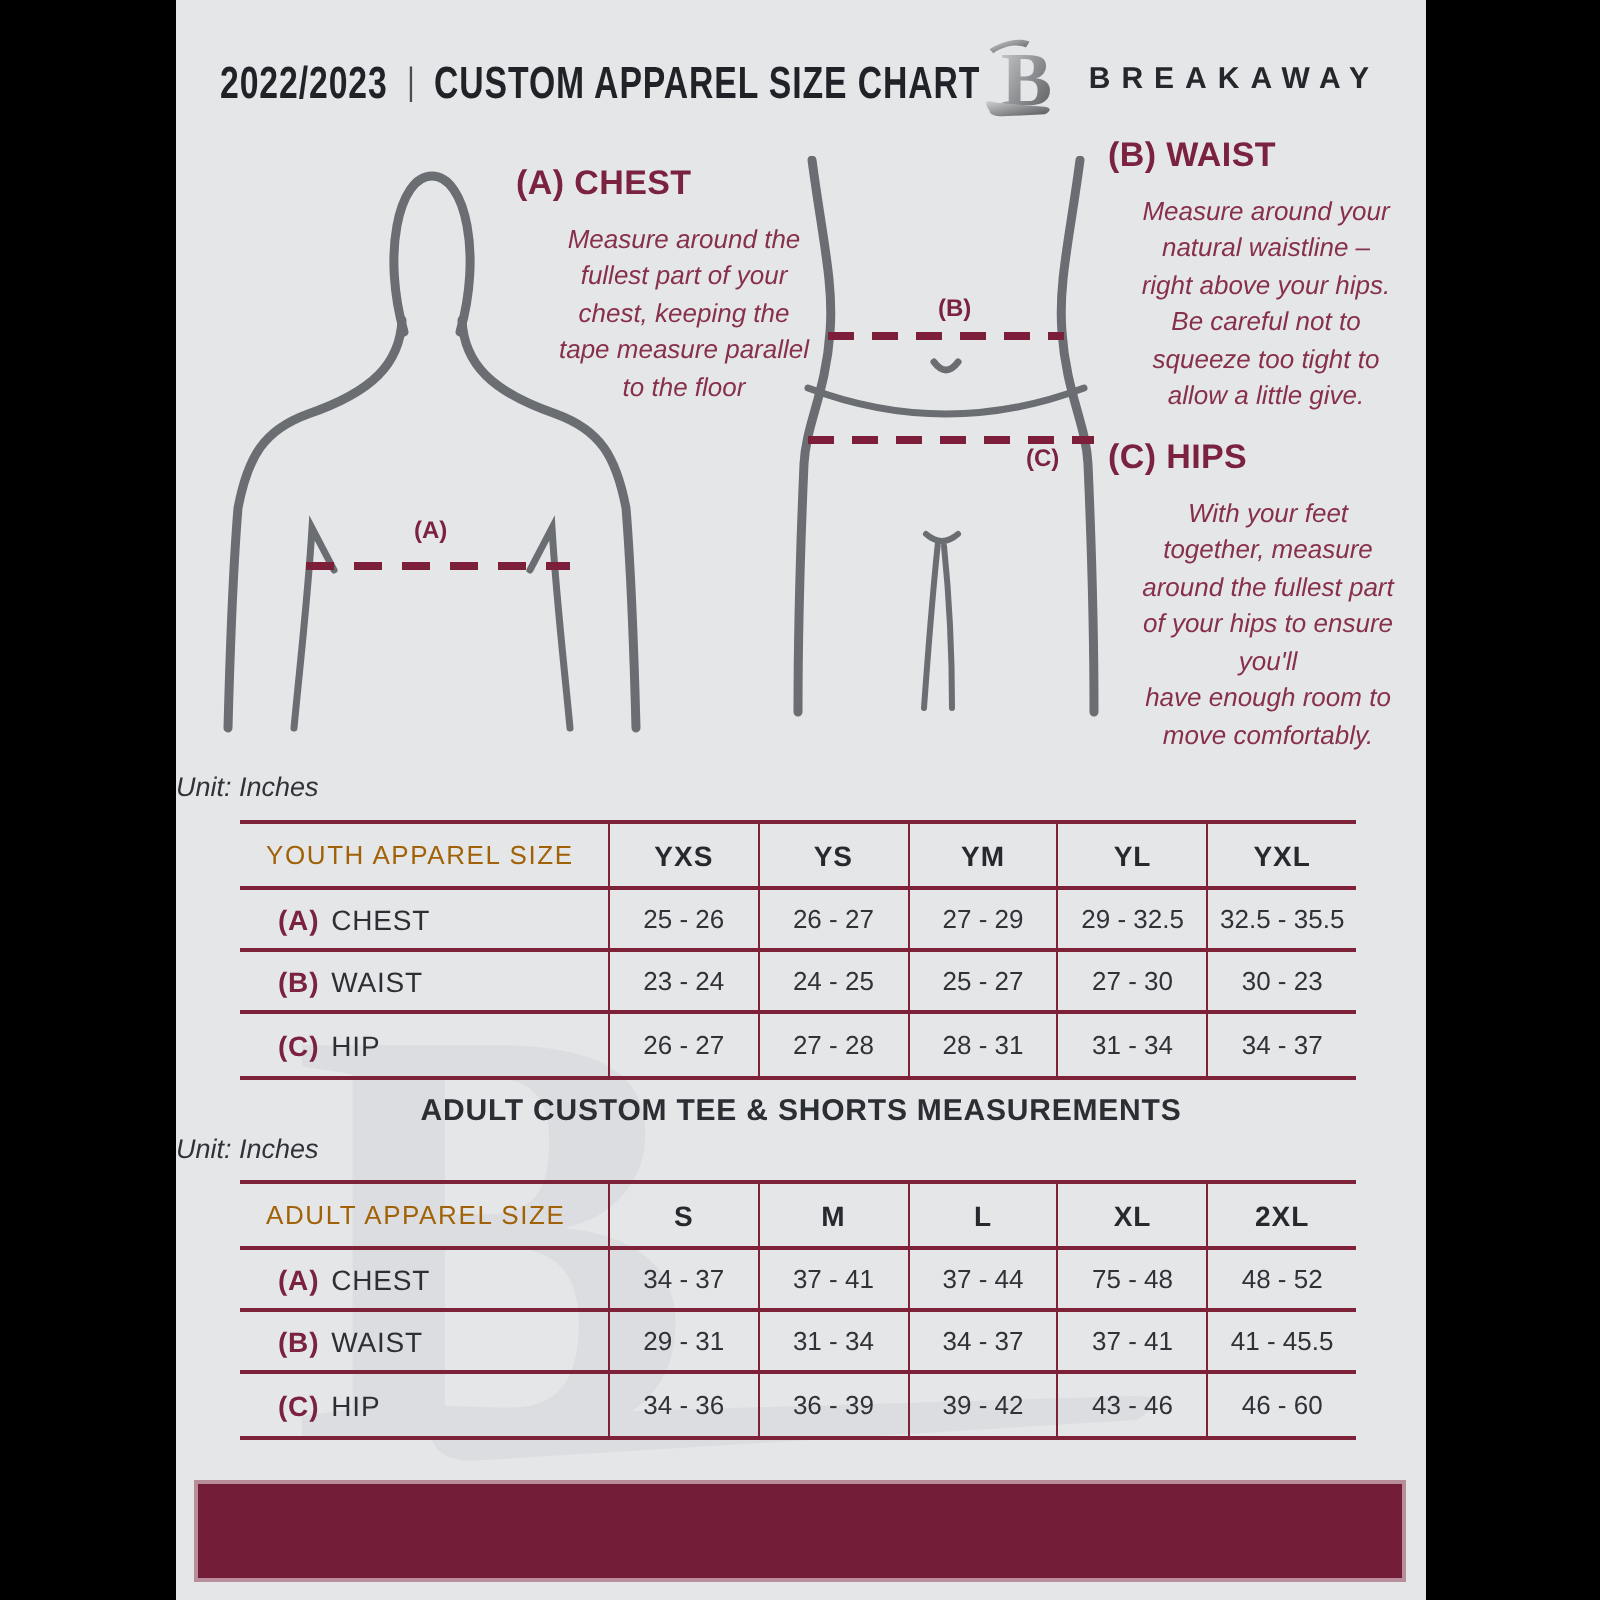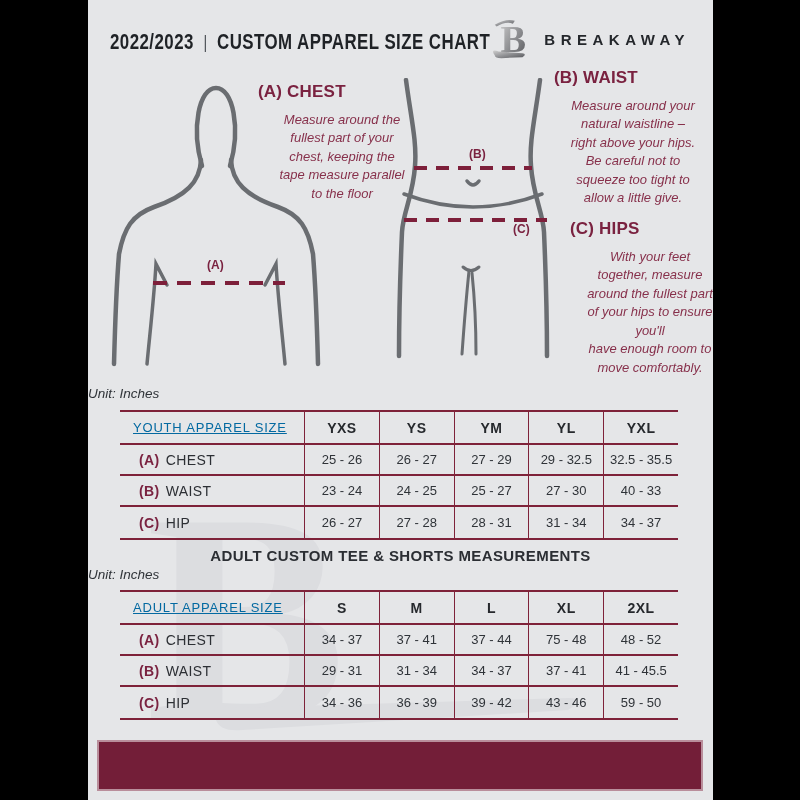--- a/index.html
+++ b/index.html
@@ -36,21 +36,21 @@
   .unit{position:absolute;width:100%;text-align:left;font-style:italic;font-size:13.5px;color:var(--ink);z-index:1;}
 
   
   .size-table{position:absolute;left:32px;width:558px;display:grid;
               grid-template-columns:184px repeat(5,1fr);
               border-top:2px solid var(--bd);border-bottom:2px solid var(--bd);z-index:1;}
   .cell{display:flex;align-items:center;justify-content:center;height:31px;font-size:13px;color:var(--ink);}
   .cell.head{height:33px;}
   .cell.vb{border-left:1.5px solid var(--bd);}
   .cell.hb{border-bottom:2px solid var(--bd);}
-  .cell.lab{justify-content:flex-start;padding-left:13px;font-size:13px;letter-spacing:0.8px;color:#0369a1;text-decoration:underline;}
+  .cell.lab{justify-content:flex-start;padding-left:13px;font-size:13px;letter-spacing:0.8px;color:#a16207;}
   .cell.rowlab{justify-content:flex-start;padding-left:19px;gap:6px;font-size:14px;letter-spacing:0.4px;color:#2c2f34;}
   .sizehead{font-weight:bold;font-size:14px;letter-spacing:0.5px;color:#26292d;}
   .pfx{font-weight:bold;color:var(--accent);}
 
   
   .watermark{position:absolute;left:58px;top:468px;z-index:0;font-family:"Liberation Serif","DejaVu Serif",serif;
              font-weight:bold;font-size:300px;line-height:1;color:#dcdde0;}
   .wm-swoosh{position:absolute;left:118px;top:688px;z-index:0;}
 
   
@@ -126,21 +126,21 @@
   </div>
   <div class="guide-block" style="left:466px;top:68px;width:158px">
     <div class="gh">(B) WAIST</div>
     <div class="gb">Measure around your
 natural waistline –
 right above your hips.
 Be careful not to
 squeeze too tight to
 allow a little give.</div>
   </div>
-  <div class="guide-block" style="left:482px;top:219px;width:160px">
+  <div class="guide-block" style="left:466px;top:219px;width:160px">
     <div class="gh">(C) HIPS</div>
     <div class="gb">With your feet
 together, measure
 around the fullest part
 of your hips to ensure
 you'll
 have enough room to
 move comfortably.</div>
   </div>
 
@@ -164,21 +164,21 @@
     <div class="cell vb hb">32.5 - 35.5</div>
 
     <div class="cell rowlab hb">
         <span class="pfx">(B)</span>
         <span>WAIST</span>
       </div>
     <div class="cell vb hb">23 - 24</div>
     <div class="cell vb hb">24 - 25</div>
     <div class="cell vb hb">25 - 27</div>
     <div class="cell vb hb">27 - 30</div>
-    <div class="cell vb hb">40 - 33</div>
+    <div class="cell vb hb">30 - 23</div>
 
     <div class="cell rowlab">
         <span class="pfx">(C)</span>
         <span>HIP</span>
       </div>
     <div class="cell vb">26 - 27</div>
     <div class="cell vb">27 - 28</div>
     <div class="cell vb">28 - 31</div>
     <div class="cell vb">31 - 34</div>
     <div class="cell vb">34 - 37</div>
@@ -215,17 +215,17 @@
     <div class="cell vb hb">41 - 45.5</div>
 
     <div class="cell rowlab">
         <span class="pfx">(C)</span>
         <span>HIP</span>
       </div>
     <div class="cell vb">34 - 36</div>
     <div class="cell vb">36 - 39</div>
     <div class="cell vb">39 - 42</div>
     <div class="cell vb">43 - 46</div>
-    <div class="cell vb">59 - 50</div>
+    <div class="cell vb">46 - 60</div>
   </div>
 
   <div class="footer"></div>
 </div>
 
 </body></html>

